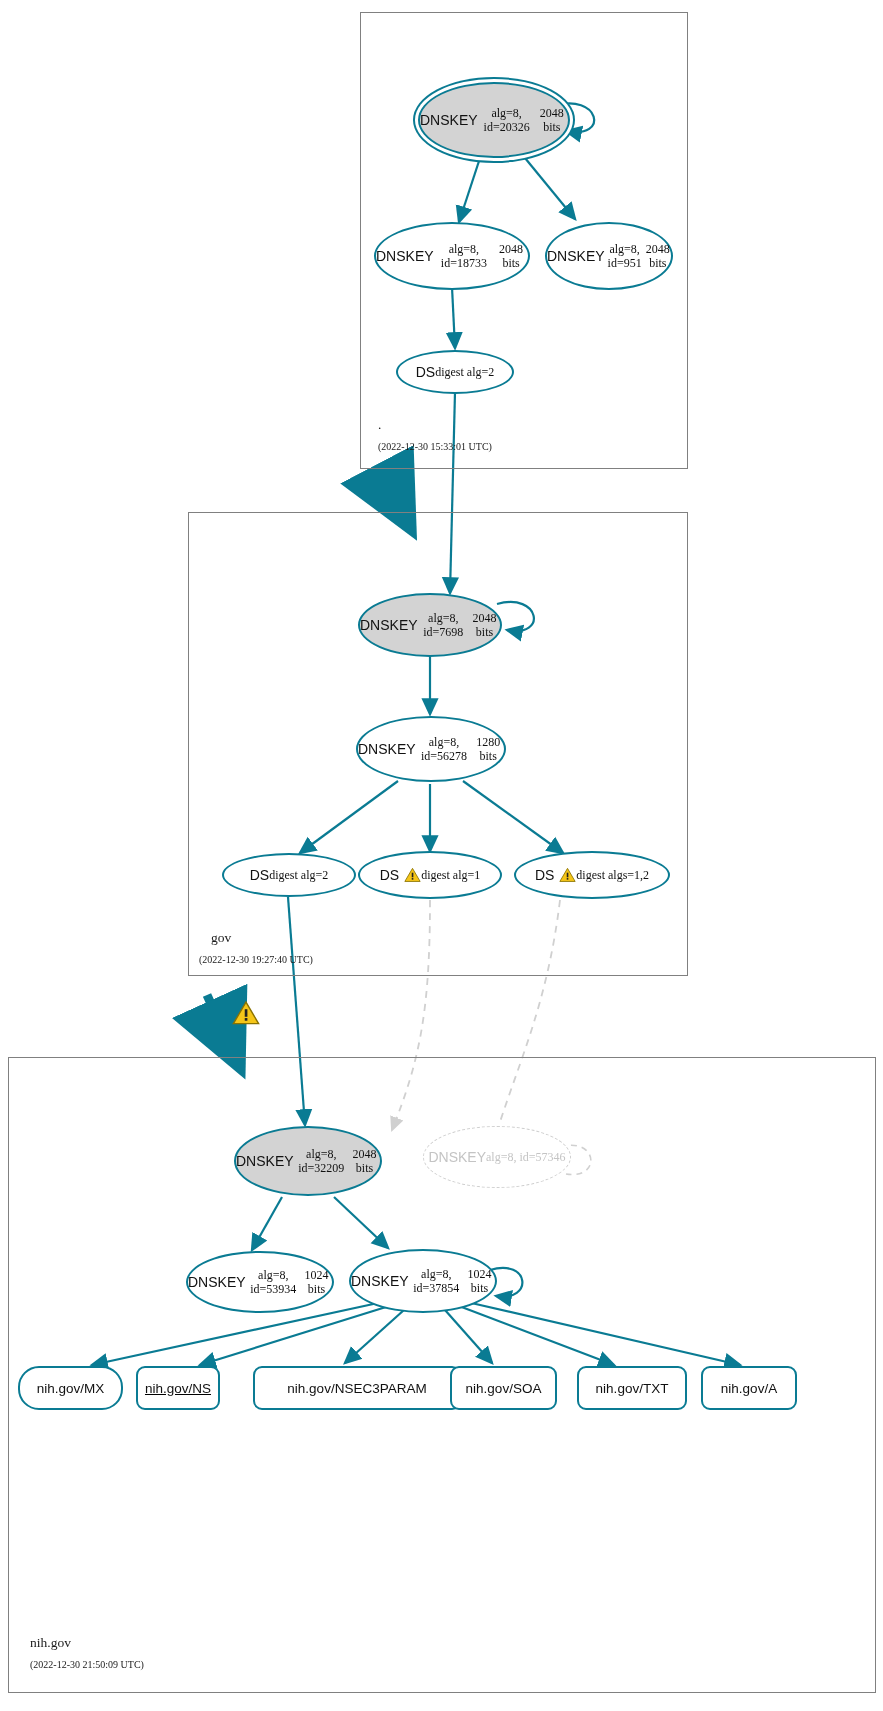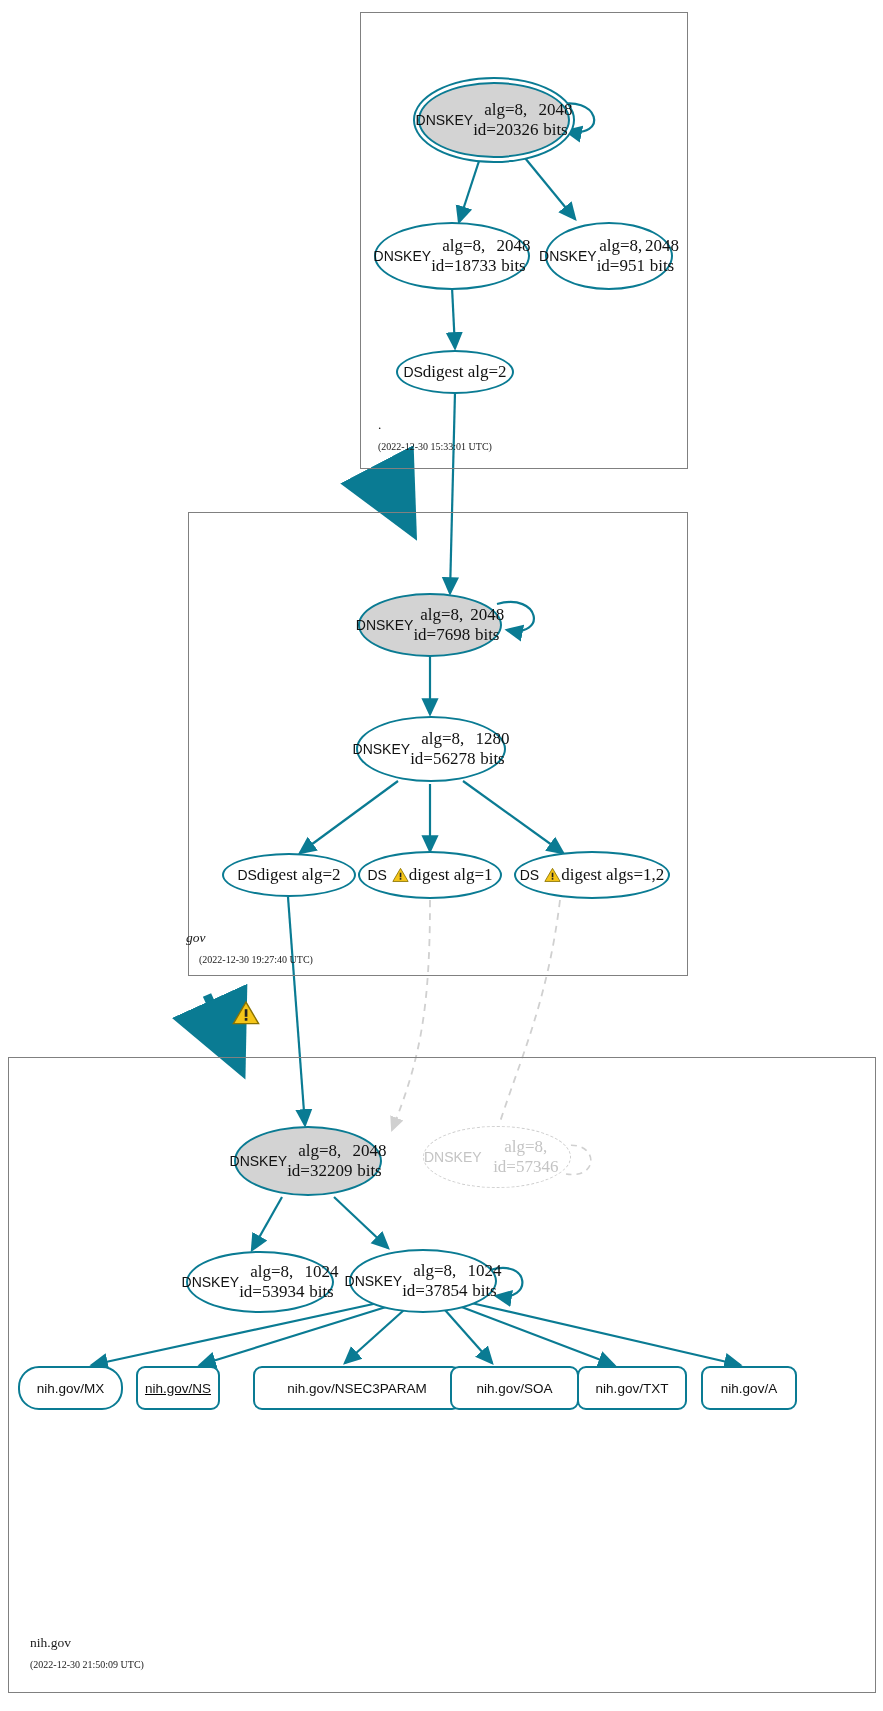--- a/index.html
+++ b/index.html
@@ -10,21 +10,21 @@
   .zonebox{position:absolute;border:1px solid #808080;background:transparent;box-sizing:border-box;}
   .zonelabel{position:absolute;font-family:"Liberation Serif",serif;font-size:13.5px;color:#1a1a1a;white-space:nowrap;}
   .zonets{position:absolute;font-family:"Liberation Serif",serif;font-size:10px;color:#1a1a1a;white-space:nowrap;}
   .node{position:absolute;display:flex;flex-direction:row;align-items:center;justify-content:center;
         text-align:center;box-sizing:border-box;}
   .ell{border-radius:50%;border:2px solid #0a7b93;background:#ffffff;}
   .ell.filled{background:#d3d3d3;}
   .ell.dashed{border:1.6px dashed #cfcfcf;background:#ffffff;}
   .ell.dbl{box-shadow:0 0 0 3px #ffffff, 0 0 0 5px #0a7b93;}
   .t1{font-family:"Liberation Sans",sans-serif;font-size:14px;color:#111;line-height:1.05;}
-  .t2{font-family:"Liberation Serif",serif;font-size:17px;color:#111;line-height:1.18;}
+  .t2{font-family:"Liberation Serif",serif;font-size:12px;color:#111;line-height:1.18;}
   .dim .t1,.dim .t2{color:#c4c4c4;}
   .rrbox{position:absolute;border:2px solid #0a7b93;border-radius:9px;background:#fff;
          display:flex;align-items:center;justify-content:center;box-sizing:border-box;}
   .rrbox span{font-family:"Liberation Sans",sans-serif;font-size:13.5px;color:#111;white-space:nowrap;}
   .warn{position:absolute;}
   .nodehead{display:flex;align-items:center;justify-content:center;gap:5px;}
 </style>
 </head>
 <body>
 
@@ -88,21 +88,21 @@
     <path d="M467,1302 L740,1365" fill="none" stroke="#0a7b93" stroke-width="2.2" marker-end="url(#ah)"></path>
   </svg>
 
   <div class="zonebox" style="left:360px;top:12px;width:328px;height:457px;"></div>
   <div class="zonebox" style="left:188px;top:512px;width:500px;height:464px;"></div>
   <div class="zonebox" style="left:8px;top:1057px;width:868px;height:636px;"></div>
 
   <div class="zonelabel" style="left:378px;top:417px;">.</div>
   <div class="zonets" style="left:378px;top:441px;">(2022-12-30 15:33:01 UTC)</div>
 
-  <div class="zonelabel" style="left:186px;top:930px;font-style:italic;">gov</div>
+  <div class="zonelabel" style="left:211px;top:930px;">gov</div>
   <div class="zonets" style="left:199px;top:954px;">(2022-12-30 19:27:40 UTC)</div>
 
   <div class="zonelabel" style="left:30px;top:1635px;font-family:Liberation Serif, serif;">nih.gov</div>
   <div class="zonets" style="left:30px;top:1659px;">(2022-12-30 21:50:09 UTC)</div>
 
   <div class="node ell filled dbl" style="left:418px;top:82px;width:152px;height:76px;">
     <div class="t1">DNSKEY</div>
     <div class="t2">alg=8, id=20326</div>
     <div class="t2">2048 bits</div>
   </div>
@@ -196,21 +196,21 @@
 
   <div class="rrbox" style="left:18px;top:1366px;width:105px;height:44px;border-radius:21px;">
     <span>nih.gov/MX</span>
   </div>
   <div class="rrbox" style="left:136px;top:1366px;width:84px;height:44px;text-decoration:underline;">
     <span>nih.gov/NS</span>
   </div>
   <div class="rrbox" style="left:253px;top:1366px;width:208px;height:44px;">
     <span>nih.gov/NSEC3PARAM</span>
   </div>
-  <div class="rrbox" style="left:450px;top:1366px;width:129px;height:44px;">
+  <div class="rrbox" style="left:450px;top:1366px;width:107px;height:44px;">
     <span>nih.gov/SOA</span>
   </div>
   <div class="rrbox" style="left:577px;top:1366px;width:110px;height:44px;">
     <span>nih.gov/TXT</span>
   </div>
   <div class="rrbox" style="left:701px;top:1366px;width:96px;height:44px;">
     <span>nih.gov/A</span>
   </div>
 
 </div>

